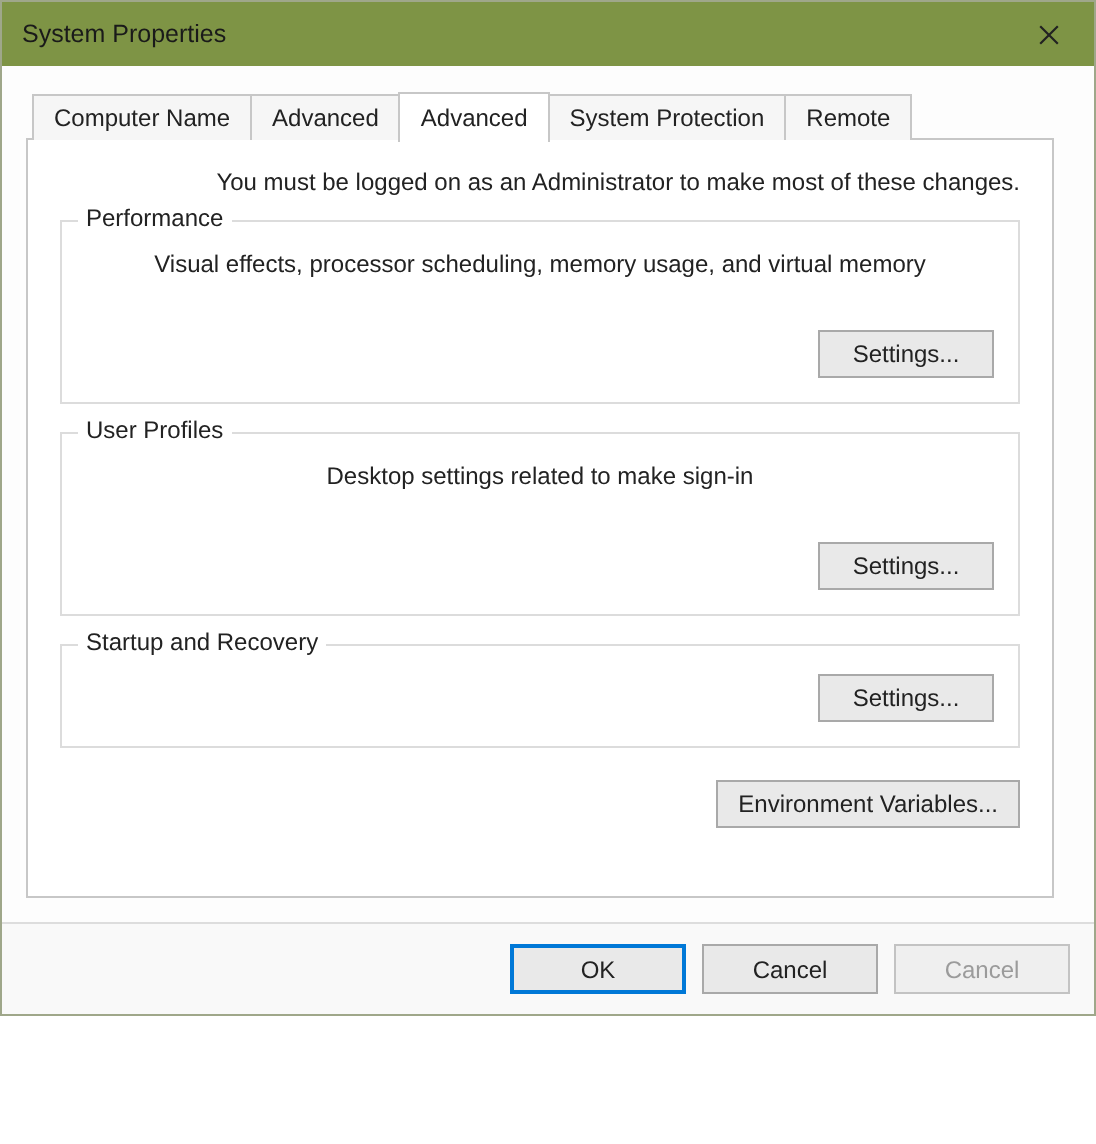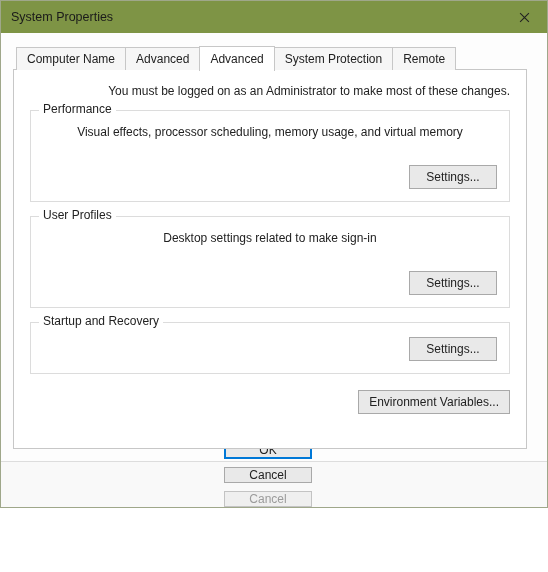--- a/index.html
+++ b/index.html
@@ -135,21 +135,20 @@
   }
   .bottom-bar {
     height: 46px;
     border-top: 1px solid #ddd;
     background: #f9f9f9;
     display: flex;
     align-items: center;
     justify-content: flex-end;
     gap: 8px;
     padding-right: 12px;
-    flex-direction: column;
   }
   .btn.primary {
     border: 2px solid #0078d7;
     background: #e9e9e9;
   }
   .btn.disabled {
     color: #9b9b9b;
     border-color: #c3c3c3;
     background: #efefef;
   }

